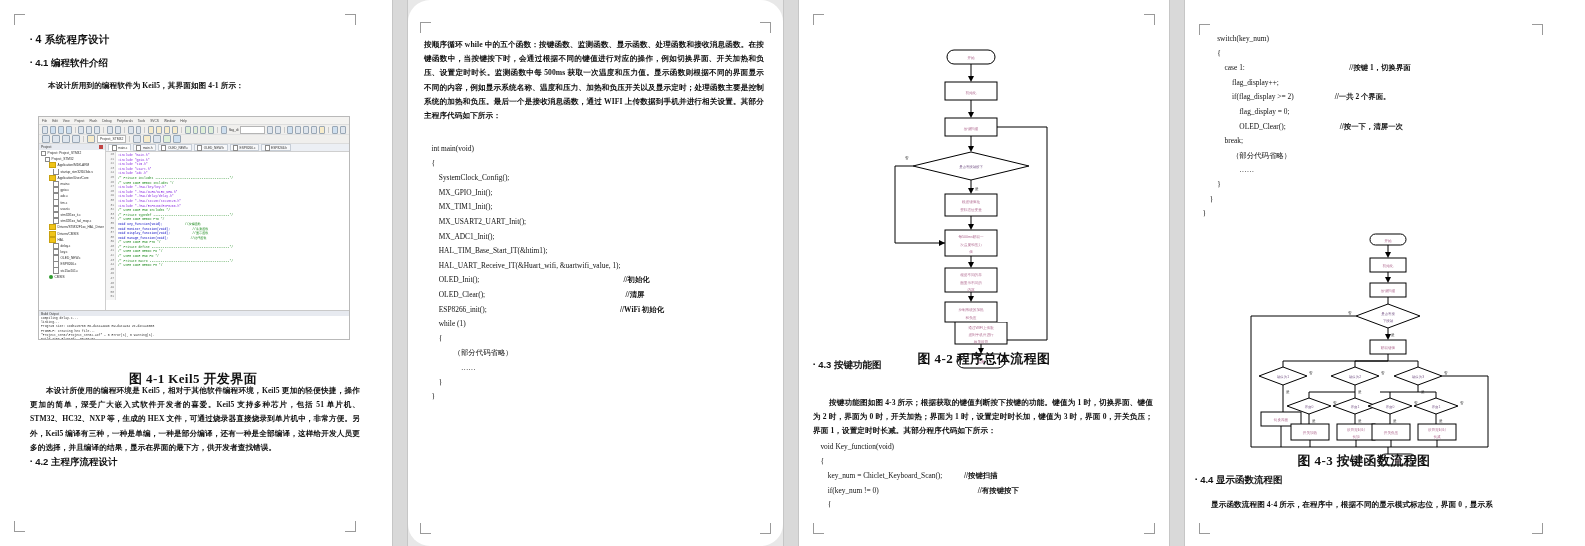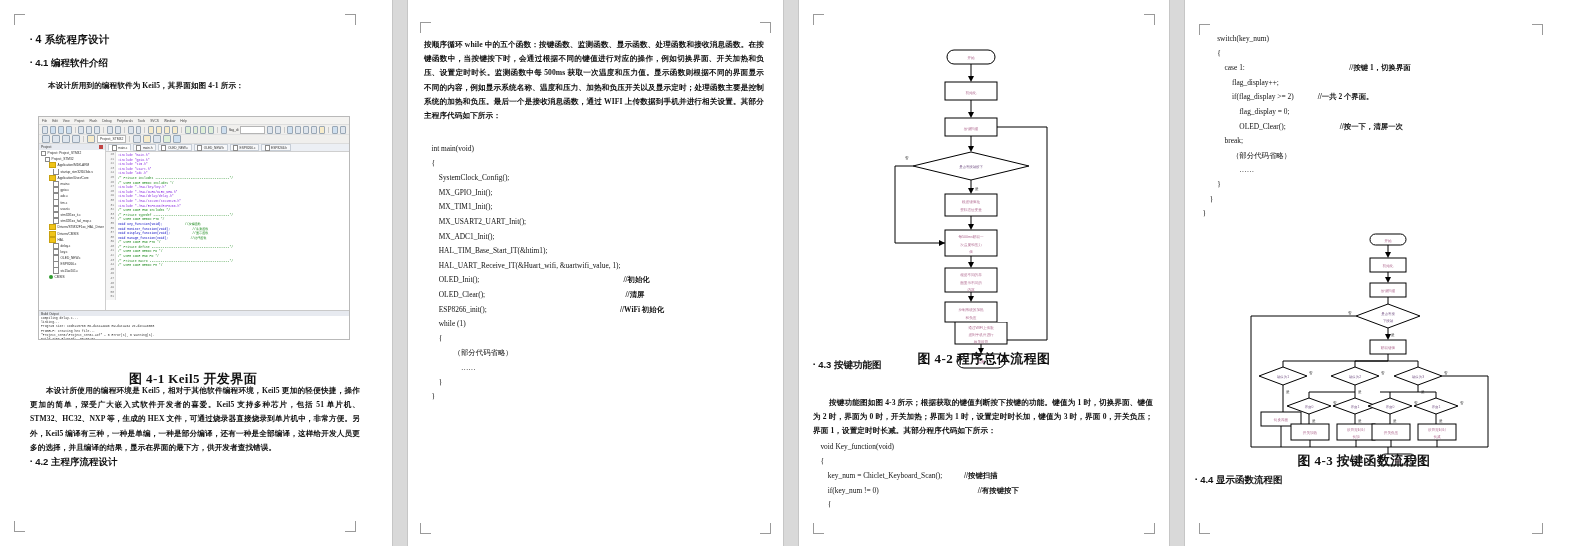--- a/index.html
+++ b/index.html
@@ -9,21 +9,21 @@
     font-family:"Liberation Serif",serif;
   }
   .workspace{position:relative;width:1452px;height:546px;background:#e8e8e8;display:flex;}
   .gutter{width:14px;height:546px;background:#d9d9d9;flex:0 0 14px;
           border-left:1px solid #c6c6c6;border-right:1px solid #c6c6c6;}
   .edge-gutter{width:22px;height:546px;background:#ffffff;flex:0 0 22px;}
   .page{
     position:relative;flex:0 0 auto;height:546px;background:#ffffff;overflow:hidden;
   }
   .page-1{width:370px;}
-  .page-2{width:375px;}
+  .page-2{width:375px;border-radius:22px;}
   .page-3{width:370px;}
   .page-4{width:380px;}
 
   
   .cmark{position:absolute;width:10px;height:10px;pointer-events:none;}
   .cm-tl{border-left:1px solid #9a9a9a;border-top:1px solid #9a9a9a;}
   .cm-tr{border-right:1px solid #9a9a9a;border-top:1px solid #9a9a9a;}
   .cm-bl{border-left:1px solid #9a9a9a;border-bottom:1px solid #9a9a9a;}
   .cm-br{border-right:1px solid #9a9a9a;border-bottom:1px solid #9a9a9a;}
 
@@ -537,21 +537,21 @@
     <div class="cmark cm-tl" style="left:14px;top:24px;"></div>
     <div class="cmark cm-tr" style="right:22px;top:24px;"></div>
     <div class="cmark cm-bl" style="left:14px;bottom:12px;"></div>
     <div class="cmark cm-br" style="right:22px;bottom:12px;"></div>
 
     <div id="code-p4" style="position:absolute;left:10px;top:32px;width:360px;">
         <div class="code"><span>            switch(key_num)</span></div>
         <div class="code"><span>            {</span></div>
         <div class="code"><span>                case 1:</span><span class="cmt cn" style="padding-left: 104.4px;">//按键 1，切换界面</span></div>
         <div class="code"><span>                    flag_display++;</span></div>
-        <div class="code"><span>                    if(flag_display &gt;= 2)</span><span class="cmt cn" style="padding-left: 24px; text-align: right;">//一共 2 个界面。</span></div>
+        <div class="code"><span>                    if(flag_display &gt;= 2)</span><span class="cmt cn" style="padding-left: 41px; text-align: right;">//一共 2 个界面。</span></div>
         <div class="code"><span>                        flag_display = 0;</span></div>
         <div class="code"><span>                        OLED_Clear();</span><span class="cmt cn" style="padding-left: 54px;">//按一下，清屏一次</span></div>
         <div class="code"><span>                break;</span></div>
         <div class="code"><span>                    （部分代码省略）</span></div>
         <div class="code"><span>                        ……</span></div>
         <div class="code"><span>            }</span></div>
         <div class="code"><span>        }</span></div>
         <div class="code"><span>    }</span></div>
       </div>
 
@@ -664,16 +664,17 @@
       <svg width="60" height="18" viewBox="0 0 60 18">
         <rect class="fl-shape" x="8" y="2" width="36" height="11" rx="5.5" ry="5.5"></rect>
         <text class="fl-txt" x="26" y="9.5" text-anchor="middle">结束</text>
       </svg>
     </div>
 
     <div style="position:absolute;left:14px;top:452px;width:330px;" class="caption">图 4-3  按键函数流程图</div>
 
     <div style="position:absolute;left:10px;top:474px;" class="h3">4.4 显示函数流程图</div>
 
+    <div style="position:absolute;left:10px;top:498px;width:350px;text-indent:16px;" class="para">显示函数流程图 4-4 所示，在程序中，根据不同的显示模式标志位，界面 0，显示系</div>
   </div>
 
   <div class="edge-gutter"></div>
 </div>
 
 </body></html>

